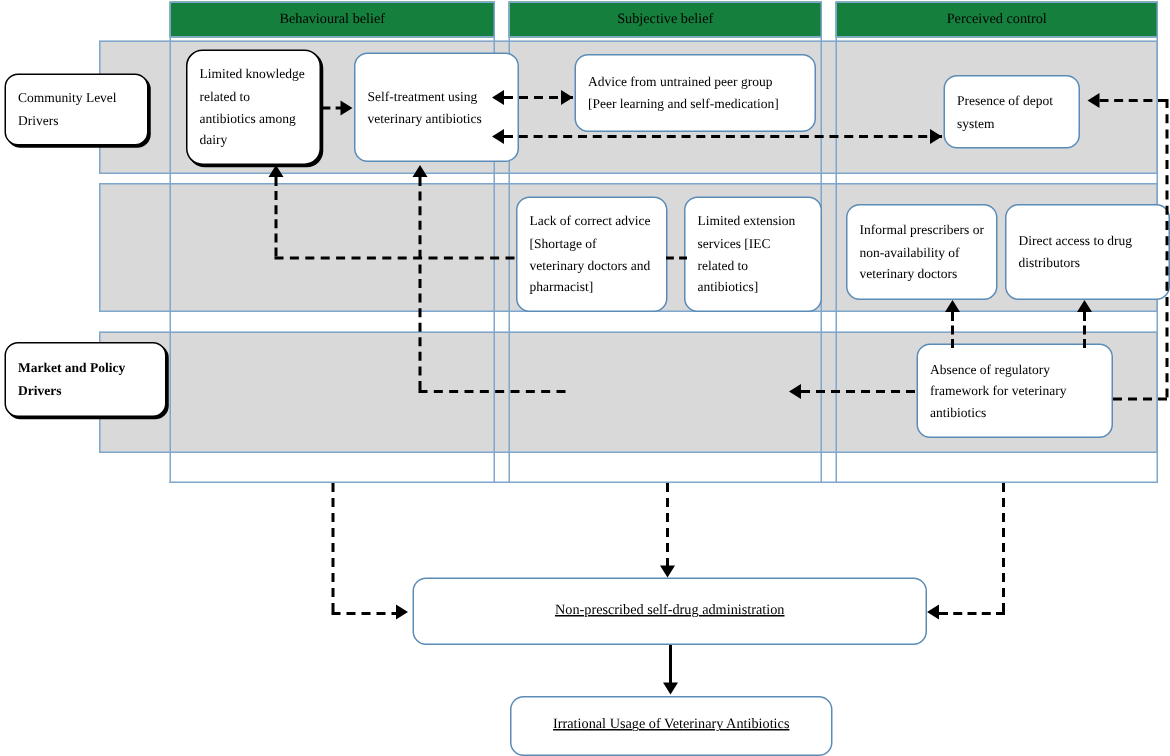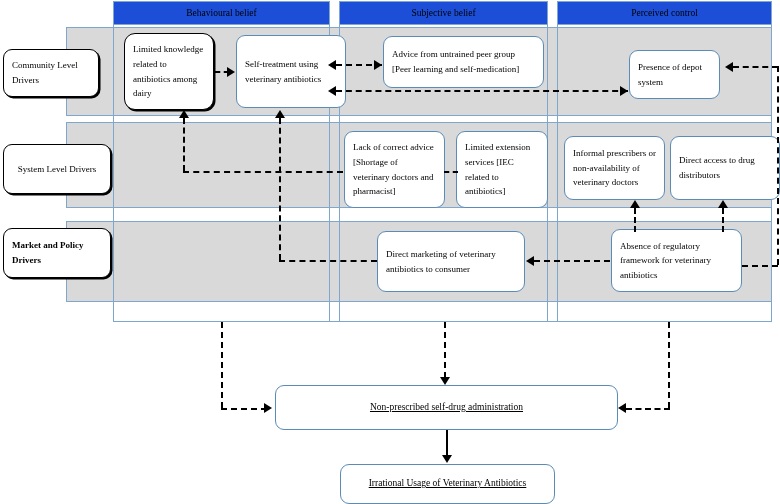--- a/index.html
+++ b/index.html
@@ -1,21 +1,21 @@
 <!DOCTYPE html>
 <html><head>
 <meta charset="utf-8">
 <style>
   html,body{margin:0;padding:0;background:#ffffff;}
   body{font-family:"Liberation Serif", serif;}
   #canvas{position:relative;width:780px;height:504px;background:#ffffff;overflow:hidden;}
 
   
   .frame{position:absolute;border:1px solid #7fa6cc;box-sizing:border-box;background:transparent;}
-  .colhdr{position:absolute;border:1px solid #7fa6cc;box-sizing:border-box;background:#1d4ed8;
+  .colhdr{position:absolute;border:1px solid #7fa6cc;box-sizing:border-box;background:#15803d;
           display:flex;align-items:center;justify-content:center;font-size:9.5px;color:#000;}
   .lane{position:absolute;background:#d9d9d9;border:1px solid #7fa6cc;box-sizing:border-box;}
   .colband{position:absolute;border-left:1px solid #7fa6cc;border-right:1px solid #7fa6cc;box-sizing:border-box;}
 
   
   .node{position:absolute;box-sizing:border-box;background:#ffffff;border:1px solid #5b8cb8;
         border-radius:9px;display:flex;align-items:center;justify-content:center;
         text-align:left;font-size:9px;line-height:1.62;color:#000;padding:5px 8px;}
   .node.black{border:1.6px solid #000;border-radius:11px;box-shadow:1.5px 1.5px 0 #000;}
   .node.driver{border:1.3px solid #000;border-radius:9px;box-shadow:1.5px 1.5px 0 #000;z-index:40;}
@@ -52,23 +52,20 @@
 
   <div class="colband" style="left:113px;top:25px;width:217px;height:297px;"></div>
   <div class="colband" style="left:339px;top:25px;width:209px;height:297px;"></div>
   <div class="colband" style="left:557px;top:25px;width:215px;height:297px;"></div>
 
   <div class="frame" style="left:113px;top:321px;width:659px;height:1px;border:none;border-top:1px solid #7fa6cc;"></div>
 
   <div class="node driver" style="left:3px;top:49px;width:96px;height:48px;">
     <span>Community Level Drivers</span>
   </div>
-  <div class="node driver" style="left:3px;top:144px;width:108px;height:50px;">
-    <span>System Level Drivers</span>
-  </div>
   <div class="node driver" style="left:3px;top:228px;width:108px;height:50px;font-weight:bold;">
     <span>Market and Policy Drivers</span>
   </div>
 
   <div class="node black" style="left:124px;top:33px;width:90px;height:77px;">
     <span>Limited knowledge related to antibiotics among dairy</span>
   </div>
 
   <div class="node" style="left:236px;top:35px;width:110px;height:73px;">
     <span>Self-treatment using veterinary antibiotics</span>
@@ -91,23 +88,20 @@
   </div>
 
   <div class="node" style="left:564px;top:136px;width:101px;height:64px;">
     <span>Informal prescribers or non-availability of veterinary doctors</span>
   </div>
 
   <div class="node" style="left:670px;top:136px;width:110px;height:64px;">
     <span>Direct access to drug distributors</span>
   </div>
 
-  <div class="node" style="left:377px;top:231px;width:148px;height:61px;">
-    <span>Direct marketing of veterinary antibiotics to consumer</span>
-  </div>
 
   <div class="node" style="left:611px;top:229px;width:131px;height:63px;">
     <span>Absence of regulatory framework for veterinary antibiotics</span>
   </div>
 
   <div class="node center" style="left:275px;top:385px;width:343px;height:45px;font-size:9.5px;">
     <span>Non-prescribed self-drug administration</span>
   </div>
 
   <div class="node center" style="left:340px;top:464px;width:215px;height:40px;font-size:9.5px;">

